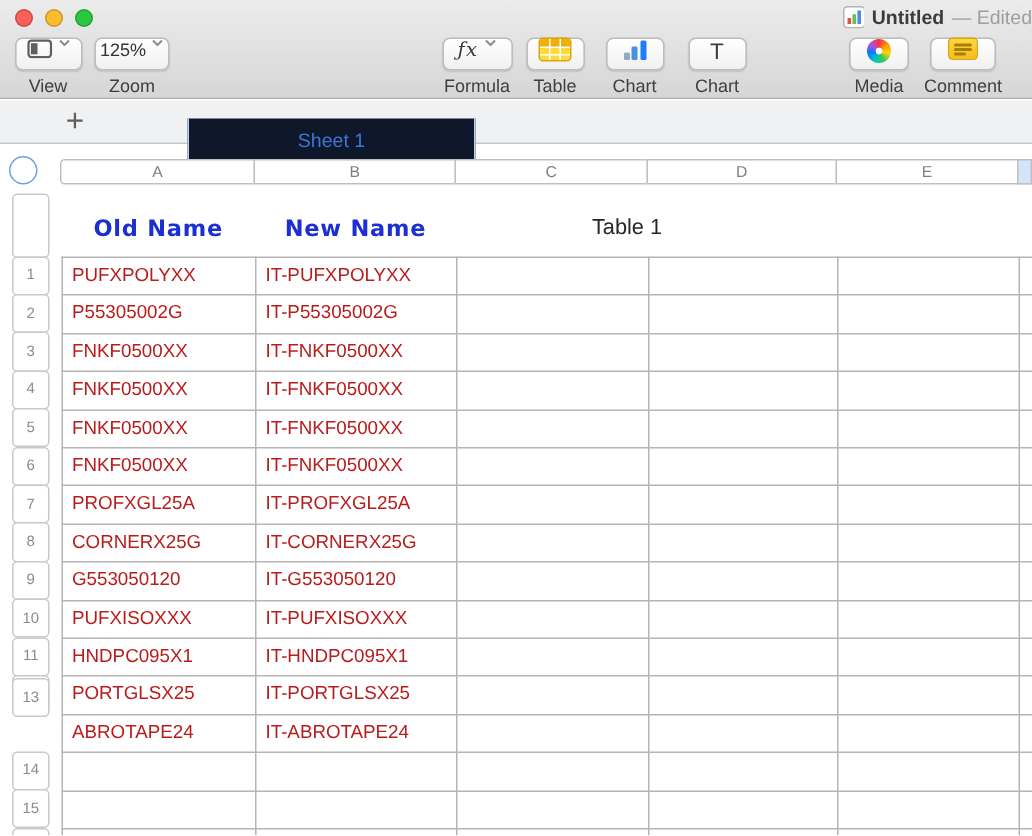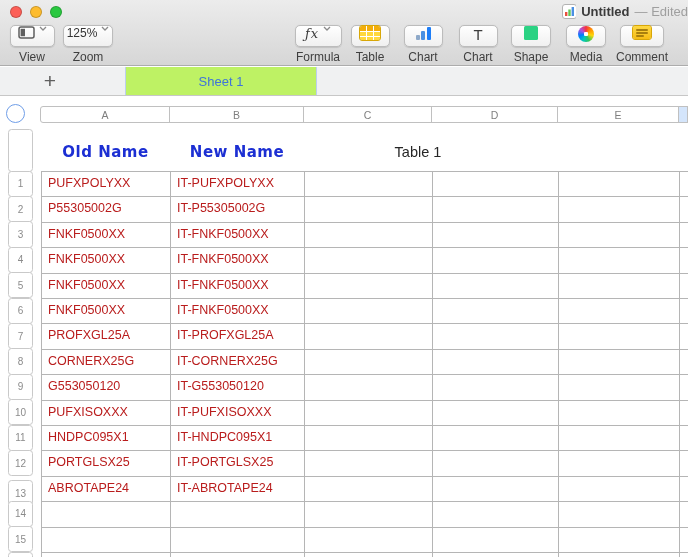--- a/index.html
+++ b/index.html
@@ -64,22 +64,22 @@
     background:linear-gradient(#fed843,#f6bd16); outline:0.5px solid #d8a708; }
   .icon-comment i { position:absolute; left:3px; right:3px; height:1.5px; background:#a87f0d; border-radius:1px; }
   .icon-comment i:nth-child(1){ top:3px; } .icon-comment i:nth-child(2){ top:6px; } .icon-comment i:nth-child(3){ top:9px; right:7px; }
   
   .tabbar {
     position:absolute; left:0; top:67px; width:688px; height:29px;
     background:#f0f1f2; border-bottom:1px solid #c7c7c7;
   }
   .addsheet { position:absolute; left:38px; top:1px; width:24px; height:26px; font-size:21px; font-weight:300;
     color:#5f5f5f; display:flex; align-items:center; justify-content:center; cursor:default; }
-  .sheettab { position:absolute; left:125px; top:0; width:192px; height:28px;
-    background:#bef264; border-left:1px solid #bccfee; border-right:1px solid #bccfee;
+  .sheettab { position:absolute; left:125px; top:12px; width:192px; height:28px;
+    background:#0f172a; border-left:1px solid #bccfee; border-right:1px solid #bccfee;
     display:flex; align-items:center; justify-content:center; font-size:13px; color:#3f74d9; cursor:default; }
   
   .circle-handle { position:absolute; left:6px; top:104px; width:19px; height:19px; border-radius:50%;
     background:#fff; border:1.5px solid #6f9ee8; box-shadow:inset 0 0 0 1.5px #fff; }
   .colhead { position:absolute; top:106px; height:17px; background:#fff; border:1px solid #c0c0c0;
     display:flex; align-items:center; justify-content:center; font-size:10.5px; color:#7f7f7f; }
   .colhead.first { border-top-left-radius:3px; border-bottom-left-radius:3px; }
   .colhead.sliver { background:#d4e5fb; }
   
   .blue-head { position:absolute; top:139px; height:26px; line-height:26px; text-align:center;
@@ -178,26 +178,20 @@
       <div class="tlabel">Chart</div>
     </div>
 
     <div class="titem" style="left:455px; width:46px;">
       <div class="tbtn" style="width:39px;">
         <span class="t-glyph">T</span>
       </div>
       <div class="tlabel">Chart</div>
     </div>
 
-    <div class="titem" style="left:507px; width:48px;">
-      <div class="tbtn" style="width:40px;">
-        <span class="icon-shape"></span>
-      </div>
-      <div class="tlabel">Shape</div>
-    </div>
 
     <div class="titem" style="left:562px; width:48px;">
       <div class="tbtn" style="width:40px;">
         <span class="icon-media"></span>
       </div>
       <div class="tlabel">Media</div>
     </div>
 
     <div class="titem" style="left:614px; width:56px;">
       <div class="tbtn" style="width:44px;">
@@ -297,21 +291,21 @@
       </div>
     <div class="cell cellA" style="top: 425px;">HNDPC095X1</div>
     <div class="cell cellB" style="top: 425px;">IT-HNDPC095X1</div>
 
     <div class="gut" style="top: 449.9px; height: 26.4px;">
         <span class="gutnum">12</span>
       </div>
     <div class="cell cellA" style="top: 450.4px;">PORTGLSX25</div>
     <div class="cell cellB" style="top: 450.4px;">IT-PORTGLSX25</div>
 
-    <div class="gut" style="top: 480px; height: 26.4px;">
+    <div class="gut" style="top: 452px; height: 26.4px;">
         <span class="gutnum">13</span>
       </div>
     <div class="cell cellA" style="top: 475.8px;">ABROTAPE24</div>
     <div class="cell cellB" style="top: 475.8px;">IT-ABROTAPE24</div>
 
     <div class="gut" style="top: 500.7px; height: 26.4px;">
         <span class="gutnum">14</span>
       </div>
     <div class="cell cellA" style="top: 501.2px;"></div>
     <div class="cell cellB" style="top: 501.2px;"></div>

